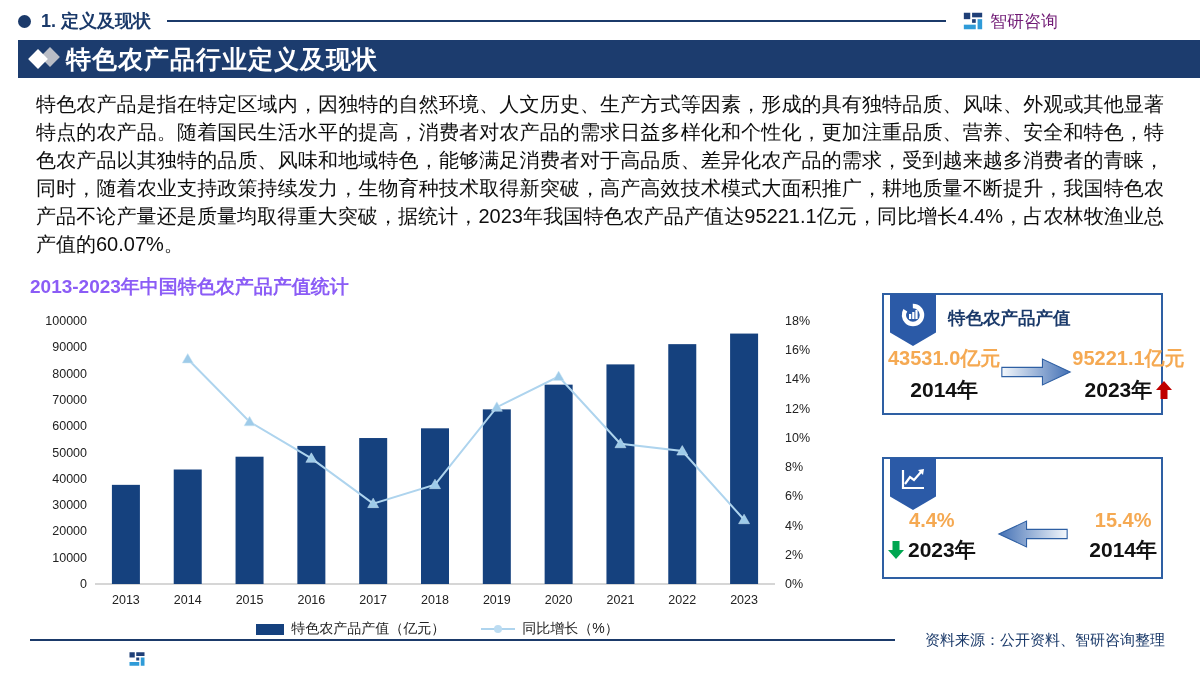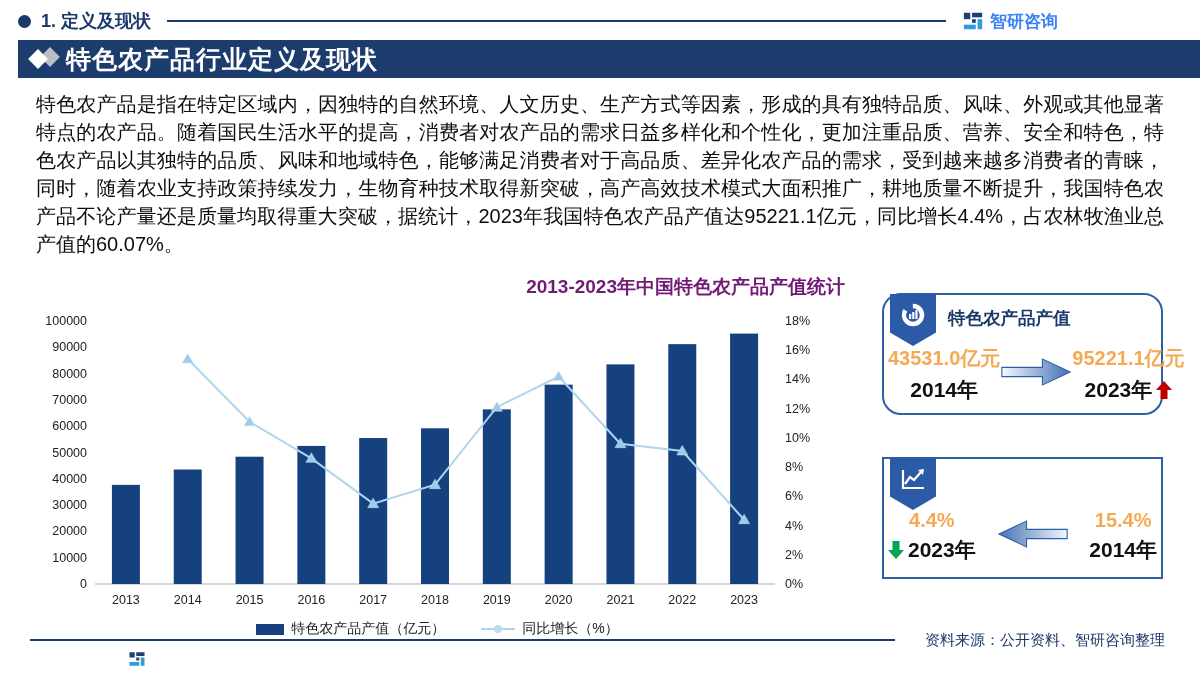--- a/index.html
+++ b/index.html
@@ -6,42 +6,42 @@
   body{
     width:1200px;height:673px;position:relative;overflow:hidden;background:#ffffff;
     font-family:"Liberation Sans","DejaVu Sans",sans-serif;color:#111;
   }
   
   .top-header{position:absolute;left:0;top:0;width:1076px;height:38px;display:flex;align-items:center;padding:4px 18px 0 18px;box-sizing:border-box;}
   .bullet{width:13px;height:13px;border-radius:50%;background:#1b3a6a;flex:0 0 auto;}
   .section-title{margin-left:10px;font-size:18px;font-weight:700;color:#1b3a6a;white-space:nowrap;}
   .header-rule{flex:1;height:2px;background:#1b3a6a;margin:0 16px;}
   .logo-group{display:flex;align-items:center;gap:6px;}
-  .logo-text{font-size:17px;font-weight:700;color:#3b82f6;white-space:nowrap;}
+  .logo-text{font-size:17px;font-weight:400;color:#701a75;white-space:nowrap;}
   
   .banner{position:absolute;left:18px;top:40px;width:1200px;height:38px;background:#1c3c6e;display:flex;align-items:center;padding-left:10px;box-sizing:border-box;}
   .diamonds{position:relative;width:34px;height:28px;flex:0 0 auto;}
   .diamond{position:absolute;width:14px;height:14px;}
   .diamond.gray{left:15px;top:5px;background:#b9bdc6;transform:rotate(45deg);}
   .diamond.white{left:3px;top:7px;background:#ffffff;transform:rotate(45deg);}
   .banner-title{color:#ffffff;font-size:25px;font-weight:700;letter-spacing:1px;margin-left:4px;}
   
   .intro{position:absolute;left:36px;top:90px;width:1128px;font-size:20px;line-height:28px;text-align:justify;color:#0d0d0d;}
   
   .chart-wrap{position:absolute;left:30px;top:274px;width:815px;}
-  .chart-title{text-align:right;font-size:19px;font-weight:700;color:#701a75;height:30px;line-height:26px;}
+  .chart-title{text-align:left;font-size:19px;font-weight:700;color:#8b5cf6;height:30px;line-height:26px;}
   .axis-lbl{font-size:12.5px;fill:#222;font-family:"Liberation Sans","DejaVu Sans",sans-serif;}
   .legend{display:flex;justify-content:center;gap:36px;margin-top:2px;align-items:center;}
   .leg-item{display:flex;align-items:center;gap:7px;font-size:14px;color:#222;}
   .leg-bar{width:28px;height:11px;background:#15417e;display:inline-block;}
   .leg-line{width:34px;height:2px;background:#aed4ee;position:relative;display:inline-block;}
   .leg-line i{position:absolute;left:50%;top:-3px;width:8px;height:8px;margin-left:-4px;border-radius:50%;background:#bcdcf2;}
   
   .card{position:absolute;left:882px;width:281px;height:122px;background:#fff;border:2px solid #2e5fa3;box-sizing:border-box;}
-  .card1{top:293px;border-radius:19px;}
+  .card1{top:293px;}
   .card2{top:457px;}
   .badge{position:absolute;left:6px;top:-1px;width:46px;height:52px;background:#2b5aa7;
          clip-path:polygon(0 0,100% 0,100% 74%,50% 100%,0 74%);display:flex;justify-content:center;padding-top:7px;box-sizing:border-box;}
   .card-title{position:absolute;left:64px;top:11px;font-size:17.5px;font-weight:700;color:#1b3a6a;white-space:nowrap;}
   .card-body{position:absolute;left:0;right:0;top:50px;display:flex;justify-content:space-between;align-items:center;padding:0 4px;}
   .stat{text-align:center;}
   .stat-value{font-size:20px;font-weight:700;color:#f5a952;white-space:nowrap;}
   .stat-label{font-size:21px;font-weight:700;color:#111;white-space:nowrap;display:flex;align-items:center;justify-content:center;gap:4px;margin-top:4px;}
   .flow-arrow{flex:0 0 auto;margin-top:-6px;}
   

